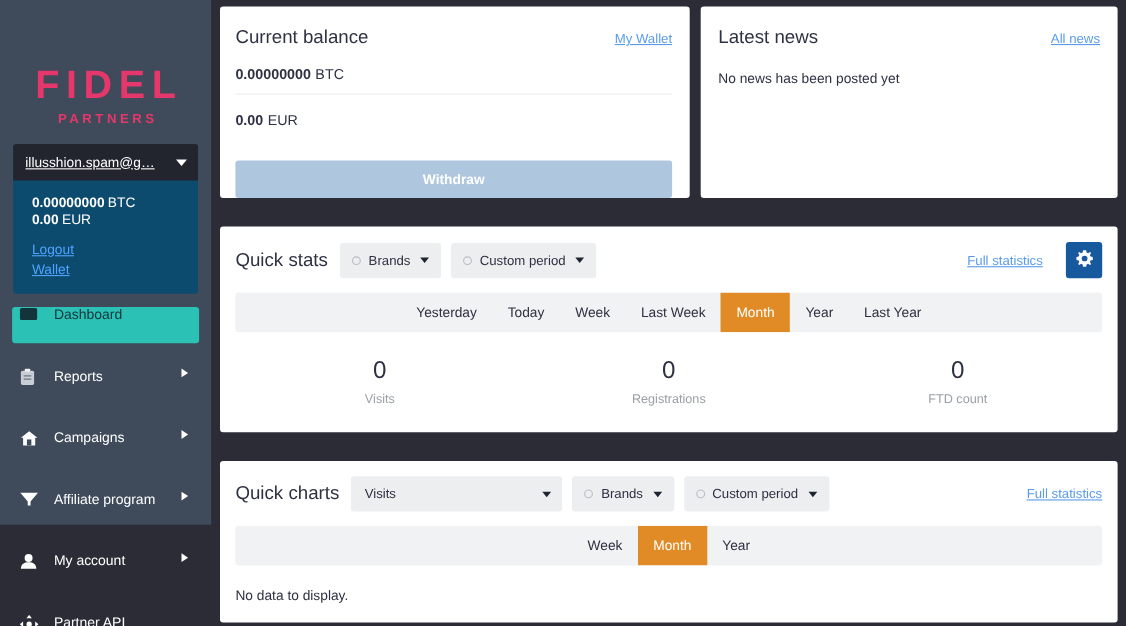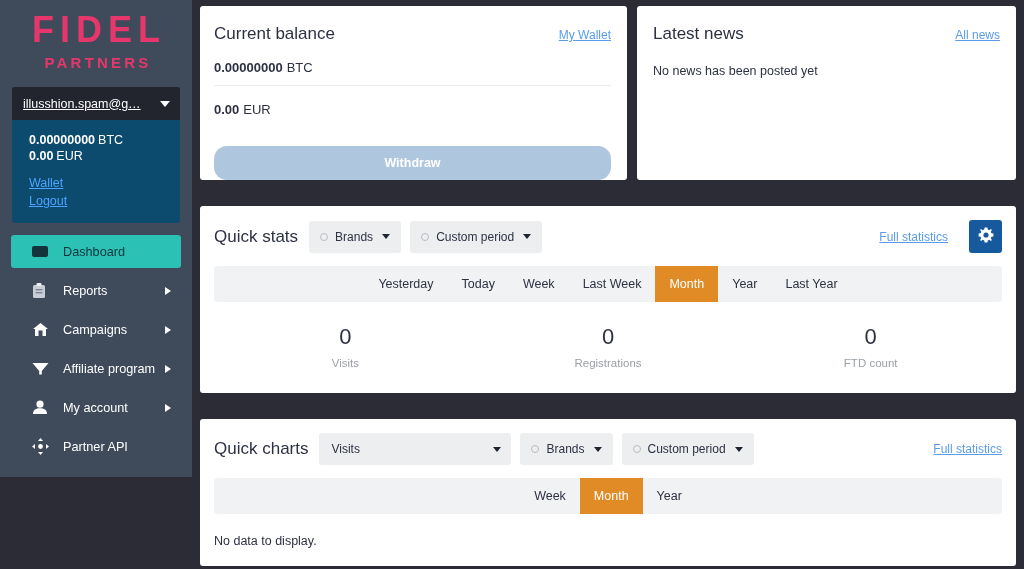--- a/index.html
+++ b/index.html
@@ -11,33 +11,33 @@
   }
   .page { position: relative; width: 1024px; height: 569px; display: flex; }
 
   
   .sidebar {
     width: 192px; min-width: 192px;
     background: #3f4a5a;
     height: 477px;
     padding: 0;
   }
-  .logo-wrap { padding: 12px 0 10px 0; text-align: center; }
+  .logo-wrap { padding: 12px 0 10px 0; text-align: center; margin-top: 47px; }
   .logo-main {
     color: #e5376b;
     font-size: 36px;
     font-weight: bold;
     letter-spacing: 6px;
     line-height: 1;
     padding-left: 6px;
     font-family: "Liberation Sans", sans-serif;
   }
   .logo-sub {
     color: #e5376b;
-    font-size: 15px;
+    font-size: 12px;
     font-weight: bold;
     letter-spacing: 3.2px;
     margin-top: 6px;
     padding-left: 4px;
   }
   .acct-box {
     margin: 6px 12px 0 12px;
     background: #0c4a6e;
     border-radius: 3px;
   }
@@ -74,24 +74,24 @@
     display: block;
     color: #4da3ff;
     font-size: 12.5px;
     text-decoration: underline;
     line-height: 18px;
   }
 
   .nav { margin-top: 12px; }
   .nav-item {
     display: flex;
-    align-items: center;
+    align-items: flex-start;
     height: 33px;
-    margin: 0 11px 6px 11px;
-    padding: 0 10px 0 21px;
+    margin: 0 11px 23px 11px;
+    padding: 0 10px 0 7px;
     border-radius: 3px;
     color: #ffffff;
     font-size: 12.7px;
   }
   .nav-item.active { background: #2cc1b5; color: #12343a; }
   .nav-ico {
     width: 22px; min-width: 22px;
     display: flex; align-items: center; justify-content: flex-start;
   }
   .nav-ico svg { display: block; }
@@ -140,21 +140,21 @@
     color: #2d3142;
     padding: 16px 0 10px 0;
   }
   .bal-row.div { border-bottom: 1px solid #e9ecef; }
   .bal-row b { font-weight: bold; }
   .bal-row .unit { margin-left: 4px; }
   .withdraw {
     margin-top: 19px;
     height: 34px;
     background: #aec6de;
-    border-radius: 13px;
+    border-radius: 3px;
     color: #ffffff;
     font-size: 12.5px;
     font-weight: bold;
     display: flex;
     align-items: center;
     justify-content: center;
     border: none;
     width: 100%;
     font-family: "Liberation Sans", sans-serif;
   }
@@ -265,22 +265,22 @@
         <span class="caret-dn"></span>
       </div>
       <div class="acct-body">
         <div class="bal-line">
           <b>0.00000000</b><span class="cur">BTC</span>
         </div>
         <div class="bal-line">
           <b>0.00</b><span class="cur">EUR</span>
         </div>
         <div class="acct-links">
+          <a href="#">Logout</a>
           <a href="#">Wallet</a>
-          <a href="#">Logout</a>
         </div>
       </div>
     </div>
 
     <nav class="nav">
 
       <div class="nav-item active">
         <span class="nav-ico">
           <svg width="16" height="14" viewBox="0 0 16 14">
               <rect x="0" y="1" width="16" height="11" rx="2" fill="#12343a"></rect>

